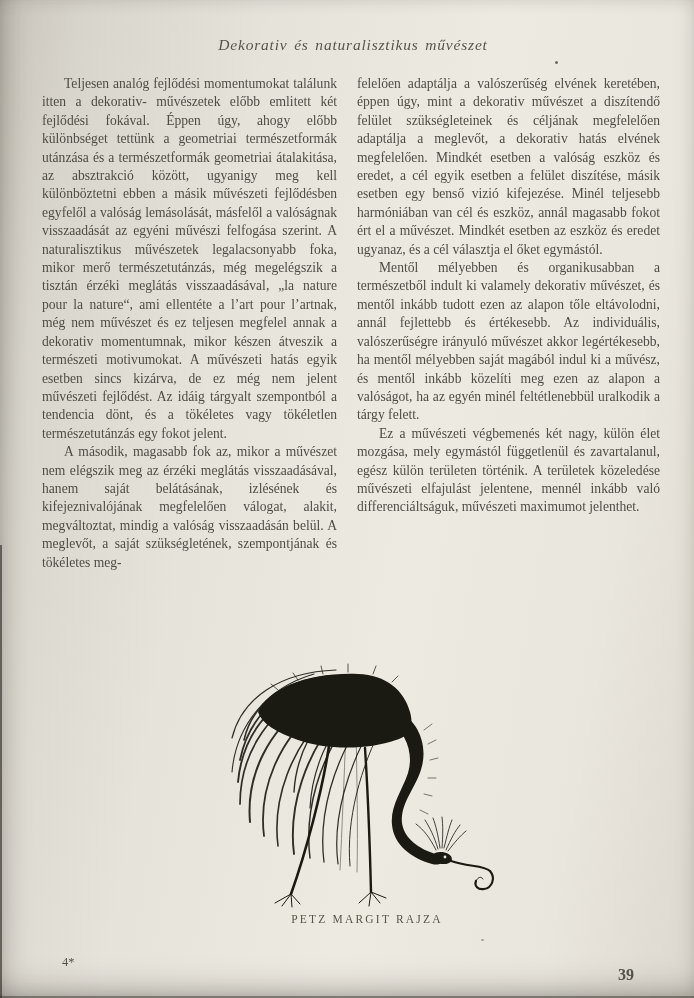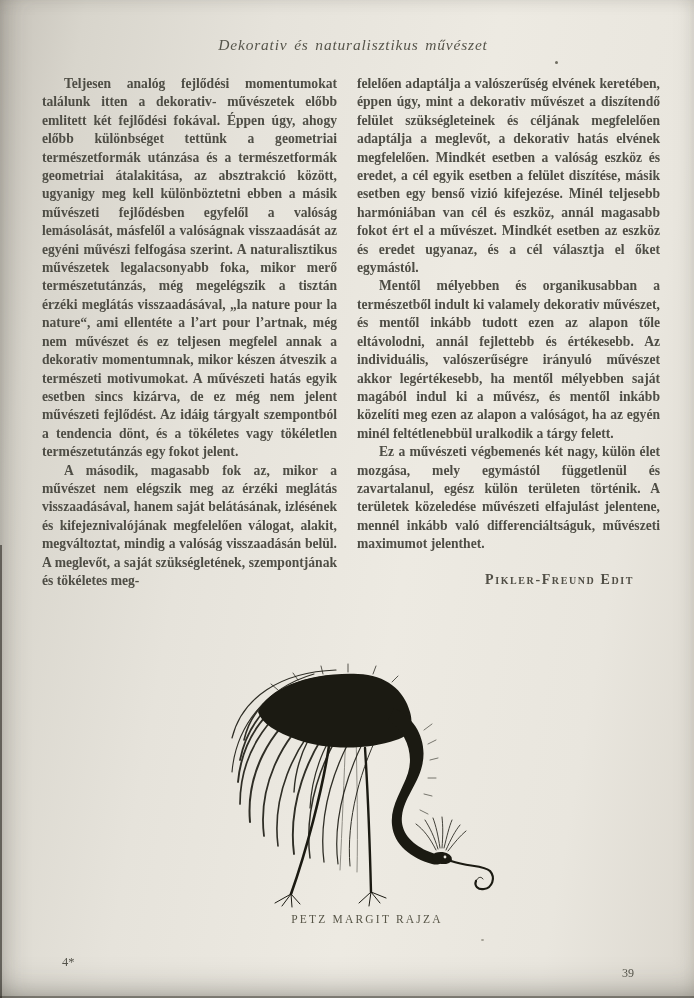--- a/index.html
+++ b/index.html
@@ -18,59 +18,58 @@
                inset 20px 0 34px -26px rgba(55,52,44,.45),
                inset 0 12px 26px -24px rgba(55,52,44,.30),
                inset -10px 0 24px -22px rgba(55,52,44,.25);
   }
   .edge-left{position:absolute;left:0;top:545px;bottom:0;width:2px;background:rgba(28,26,20,.55);}
   .edge-bottom{position:absolute;left:0;right:0;bottom:0;height:2px;background:rgba(28,26,20,.40);}
   .title{
     margin:36px 0 0;text-align:center;font-style:italic;font-weight:normal;
     font-size:15.5px;letter-spacing:.8px;word-spacing:2px;color:#57564c;padding-left:12px;
   }
-  .columns{display:flex;gap:20px;padding:21px 34px 0 42px;font-weight:bold;}
+  .columns{display:flex;gap:20px;padding:21px 34px 0 42px;}
   .col{text-align:justify;color:#4e4d45;font-size:13.6px;line-height:18.4px;}
   .col.left{width:296px;}
   .col.right{width:304px;}
   .col p{margin:0;}
   .col p.indent{text-indent:22px;}
   .signature{
     margin-top:17px;text-align:right;padding-right:26px;
     font-variant:small-caps;letter-spacing:1.6px;font-size:14px;color:#514f46;
   }
   .illustration{position:absolute;left:4px;right:0;top:660px;margin:0;text-align:center;}
   .illustration svg{display:block;margin:0 auto;transform:translateX(14px);}
   .caption{
     margin-top:5px;font-size:11.5px;letter-spacing:2.2px;color:#585648;
     transform:translateX(18px);
   }
   .footer-left{position:absolute;left:62px;top:955px;font-size:12.5px;color:#55544b;}
-  .footer-right{position:absolute;right:60px;top:966px;font-size:12px;color:#55544b;}
+  .footer-right{position:absolute;right:60px;top:966px;font-size:16px;color:#55544b;font-weight:bold;}
   .speck{position:absolute;border-radius:50%;background:#6f6d61;}
   .speck.s1{left:555px;top:61px;width:3px;height:3px;}
   .speck.s2{left:481px;top:939px;width:3px;height:2px;opacity:.6;}
 </style>
 </head>
 <body>
 
 <div class="page">
 
   <h1 class="title">Dekorativ és naturalisztikus művészet</h1>
 
   <div class="columns">
     <div class="col left">
       <p class="indent">Teljesen analóg fejlődési momentumokat találunk itten a dekorativ- művészetek előbb emlitett két fejlődési fokával. Éppen úgy, ahogy előbb különbséget tettünk a geometriai természetformák utánzása és a természetformák geometriai átalakitása, az absztrakció között, ugyanigy meg kell különböztetni ebben a másik művészeti fejlődésben egyfelől a valóság lemásolását, másfelől a valóságnak visszaadását az egyéni művészi felfogása szerint. A naturalisztikus művészetek legalacsonyabb foka, mikor merő természetutánzás, még megelégszik a tisztán érzéki meglátás visszaadásával, „la nature pour la nature“, ami ellentéte a l’art pour l’artnak, még nem művészet és ez teljesen megfelel annak a dekorativ momentumnak, mikor készen átveszik a természeti motivumokat. A művészeti hatás egyik esetben sincs kizárva, de ez még nem jelent művészeti fejlődést. Az idáig tárgyalt szempontból a tendencia dönt, és a tökéletes vagy tökéletlen természetutánzás egy fokot jelent.</p>
       <p class="indent">A második, magasabb fok az, mikor a művészet nem elégszik meg az érzéki meglátás visszaadásával, hanem saját belátásának, izlésének és kifejeznivalójának megfelelően válogat, alakit, megváltoztat, mindig a valóság visszaadásán belül. A meglevőt, a saját szükségletének, szempontjának és tökéletes meg-</p>
     </div>
     <div class="col right">
       <p>felelően adaptálja a valószerűség elvének keretében, éppen úgy, mint a dekorativ művészet a diszítendő felület szükségleteinek és céljának megfelelően adaptálja a meglevőt, a dekorativ hatás elvének megfelelően. Mindkét esetben a valóság eszköz és eredet, a cél egyik esetben a felület diszítése, másik esetben egy benső vizió kifejezése. Minél teljesebb harmóniában van cél és eszköz, annál magasabb fokot ért el a művészet. Mindkét esetben az eszköz és eredet ugyanaz, és a cél választja el őket egymástól.</p>
       <p class="indent">Mentől mélyebben és organikusabban a természetből indult ki valamely dekorativ művészet, és mentől inkább tudott ezen az alapon tőle eltávolodni, annál fejlettebb és értékesebb. Az individuális, valószerűségre irányuló művészet akkor legértékesebb, ha mentől mélyebben saját magából indul ki a művész, és mentől inkább közelíti meg ezen az alapon a valóságot, ha az egyén minél feltétlenebbül uralkodik a tárgy felett.</p>
       <p class="indent">Ez a művészeti végbemenés két nagy, külön élet mozgása, mely egymástól függetlenül és zavartalanul, egész külön területen történik. A területek közeledése művészeti elfajulást jelentene, mennél inkább való differenciáltságuk, művészeti maximumot jelenthet.</p>
-      <div class="signature">Pikler-Freund Edit</div>
     </div>
   </div>
 
   <figure class="illustration">
     <svg width="290" height="248" viewBox="0 0 290 248" aria-hidden="true">
       <g stroke="#1b1a12" fill="none" stroke-linecap="round">
 
         <g opacity="0.9">
           <path d="M118,10 C62,12 24,38 14,78" stroke-width="1.2"></path>
           <path d="M112,16 C66,20 34,44 26,80" stroke-width="1.6"></path>

